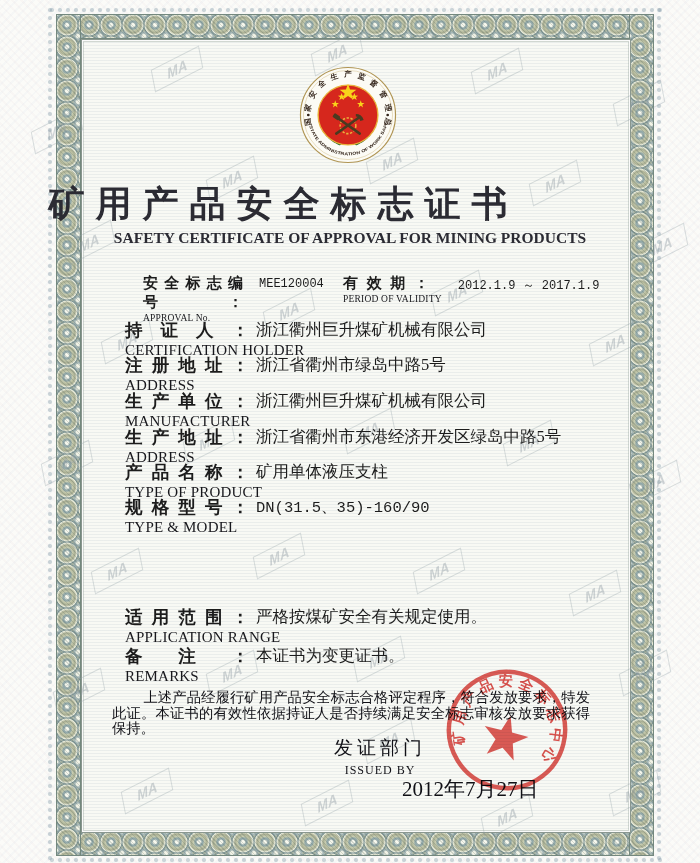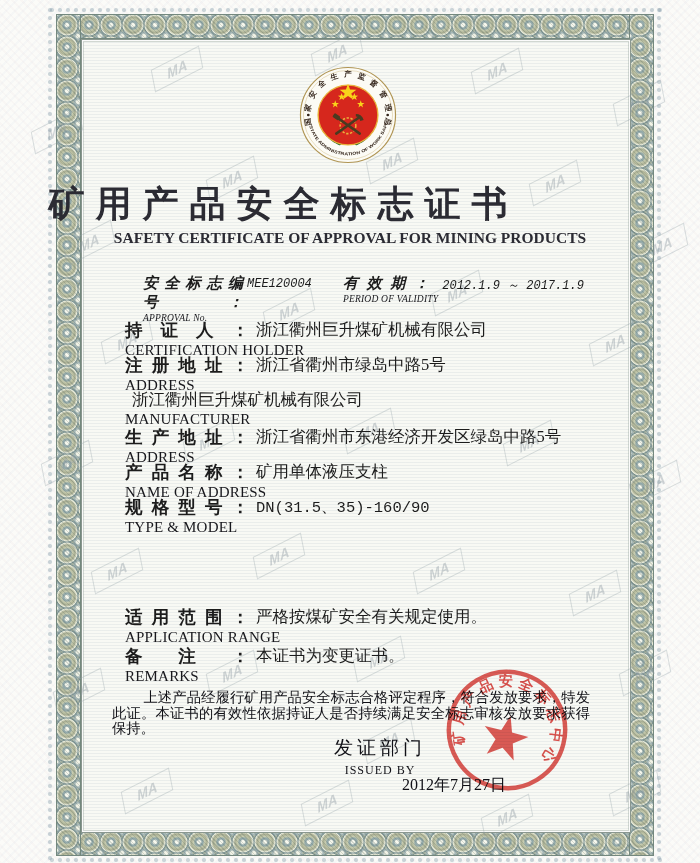--- a/index.html
+++ b/index.html
@@ -59,41 +59,41 @@
   .title{
     position:absolute; z-index:5; left:0; top:180px; width:556px;
     text-align:center; font-size:36px; font-weight:bold; color:#2b2b33;
     letter-spacing:11px; text-indent:11px;
   }
   .subtitle{
     position:absolute; z-index:5; left:0; top:229px; width:700px;
     text-align:center; font-size:15.5px; font-weight:bold; color:#2b2b33;
   }
   
-  .pair{position:absolute; z-index:5; display:flex; align-items:flex-start; gap:4px;font-style:italic;}
+  .pair{position:absolute; z-index:5; display:flex; align-items:flex-start; gap:16px;}
   .pcol{display:flex; flex-direction:column;}
   .plabel{display:inline-block; font-size:15px; font-weight:bold; text-align:justify; text-align-last:justify;}
   .psub{font-size:9.5px; letter-spacing:.2px; color:#17171c; margin-top:1px; white-space:nowrap;}
   .pvalue{font-family:"Liberation Mono","DejaVu Sans Mono",monospace; font-size:12px; margin-top:3px; white-space:nowrap;}
   .field{position:absolute; z-index:5; left:125px; width:500px;}
   .fline{display:flex; align-items:center;}
   .flabel{display:inline-block; width:124px; font-size:17.5px; font-weight:bold; text-align:justify; text-align-last:justify; flex:none;}
   .fvalue{font-size:16.5px; margin-left:7px; white-space:nowrap;}
   .fvalue.mono{font-family:"Liberation Mono","DejaVu Sans Mono",monospace; font-size:15.5px;}
   .fsub{font-size:15px; color:#17171c; margin-top:0; letter-spacing:.2px;}
   
   .declaration{
     position:absolute; z-index:5; left:112px; top:690px; width:478px;
     font-size:14.3px; line-height:15.6px; text-align:justify; text-indent:2.2em;
     color:#101016;
   }
   .issuer{position:absolute; z-index:5; left:300px; top:735px; width:160px; text-align:center;}
   .issuer-cn{font-size:19px; letter-spacing:4px; color:#101016;}
   .issuer-en{font-size:12px; letter-spacing:1px; margin-top:2px; color:#101016;}
-  .issue-date{position:absolute; z-index:5; left:402px; top:775px; font-size:16px; color:#101016;}
+  .issue-date{position:absolute; z-index:5; left:402px; top:775px; font-size:21px; color:#101016;}
   
   .seal{position:absolute; z-index:6; left:443px; top:666px; width:128px; height:128px; mix-blend-mode:multiply; opacity:.92;}
 </style>
 </head>
 <body>
 
 <div class="page">
 
   <div class="chain chain-top"></div>
   <div class="chain chain-bottom"></div>
@@ -202,37 +202,38 @@
   </div>
   <div class="field" style="top:353px;">
     <div class="fline">
         <span class="flabel">注册地址：</span>
         <span class="fvalue">浙江省衢州市绿岛中路5号</span>
       </div>
     <div class="fsub">ADDRESS</div>
   </div>
   <div class="field" style="top:389px;">
     <div class="fline">
+        <span class="flabel">生产单位：</span>
         <span class="fvalue">浙江衢州巨升煤矿机械有限公司</span>
       </div>
     <div class="fsub">MANUFACTURER</div>
   </div>
   <div class="field" style="top:425px;">
     <div class="fline">
         <span class="flabel">生产地址：</span>
         <span class="fvalue">浙江省衢州市东港经济开发区绿岛中路5号</span>
       </div>
     <div class="fsub">ADDRESS</div>
   </div>
   <div class="field" style="top:460px;">
     <div class="fline">
         <span class="flabel">产品名称：</span>
         <span class="fvalue">矿用单体液压支柱</span>
       </div>
-    <div class="fsub">NAME OF ADDRESS</div>
+    <div class="fsub">TYPE OF PRODUCT</div>
   </div>
   <div class="field" style="top:495px;">
     <div class="fline">
         <span class="flabel">规格型号：</span>
         <span class="fvalue mono">DN(31.5、35)-160/90</span>
       </div>
     <div class="fsub">TYPE &amp; MODEL</div>
   </div>
   <div class="field" style="top:605px;">
     <div class="fline">

